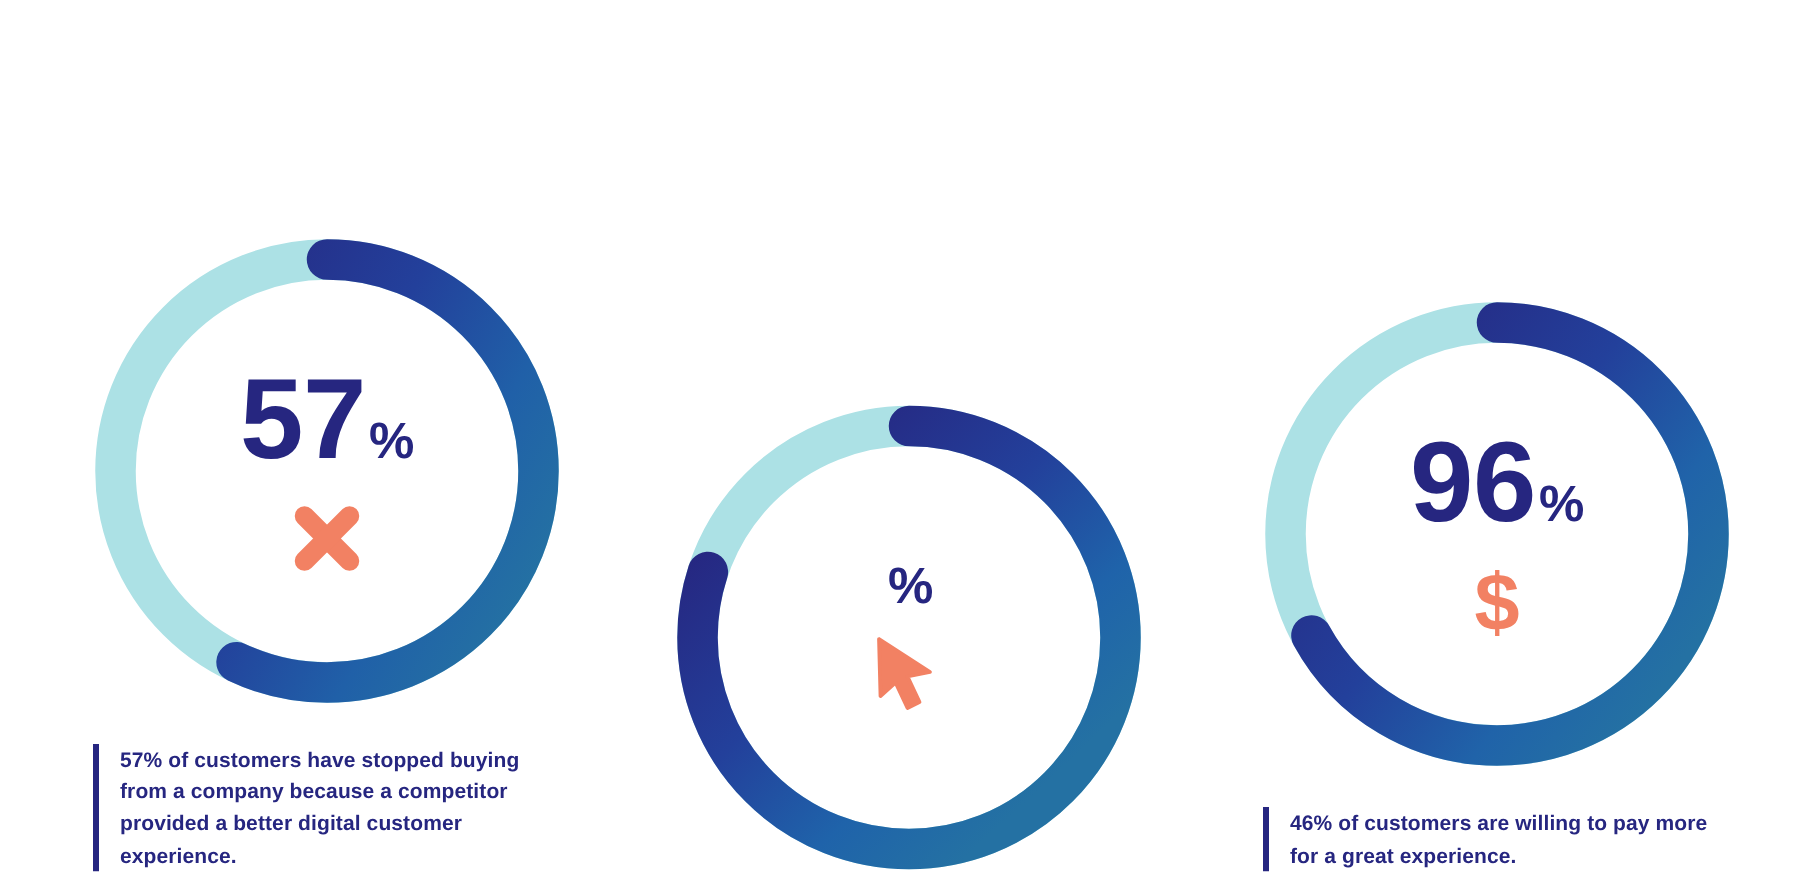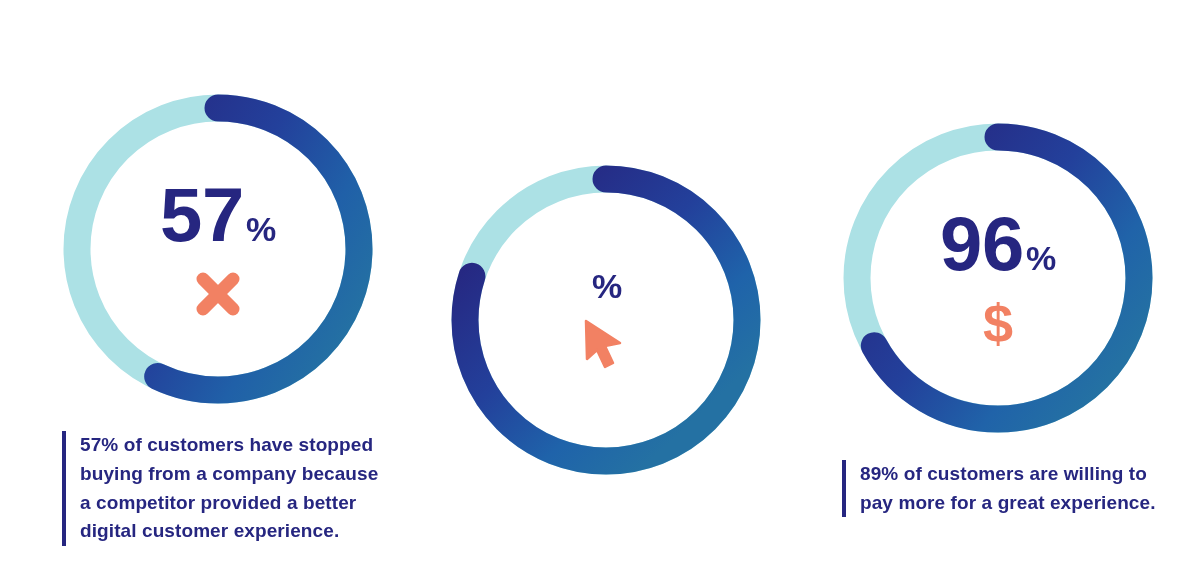--- a/index.html
+++ b/index.html
@@ -13,21 +13,21 @@
     font-family: "Liberation Sans", sans-serif;
     overflow: hidden;
   }
 
   .infographic {
     position: relative;
     width: 1201px;
     height: 581px;
     display: flex;
     justify-content: flex-start;
-    align-items: center;
+    align-items: flex-end;
     padding: 0;
     box-sizing: border-box;
   }
 
   .stat-column {
     position: relative;
     width: 390px;
     display: flex;
     flex-direction: column;
     align-items: flex-start;
@@ -106,21 +106,21 @@
   .caption-bar {
     width: 4px;
     background: #262680;
     flex: 0 0 4px;
     border-radius: 0;
   }
   .caption-text {
     margin: 0;
     padding: 0 0 0 14px;
     color: #262680;
-    font-size: 19px;
+    font-size: 14px;
     font-weight: bold;
     line-height: 1.52;
     letter-spacing: 0.005em;
   }
 </style>
 </head>
 <body>
 
 <div class="infographic">
 
@@ -216,17 +216,17 @@
         <div class="icon-slot">
           <svg width="40" height="56" viewBox="0 0 40 56">
             <text x="20" y="47" text-anchor="middle" font-family="Liberation Sans, sans-serif" font-size="54" font-weight="bold" fill="#F28163">$</text>
           </svg>
         </div>
       </div>
     </div>
 
     <div class="caption">
       <div class="caption-bar"></div>
-      <p class="caption-text">89% of customers are willing to pay more for a great experience.</p>
+      <p class="caption-text">46% of customers are willing to pay more for a great experience.</p>
     </div>
   </div>
 
 </div>
 
 </body></html>

